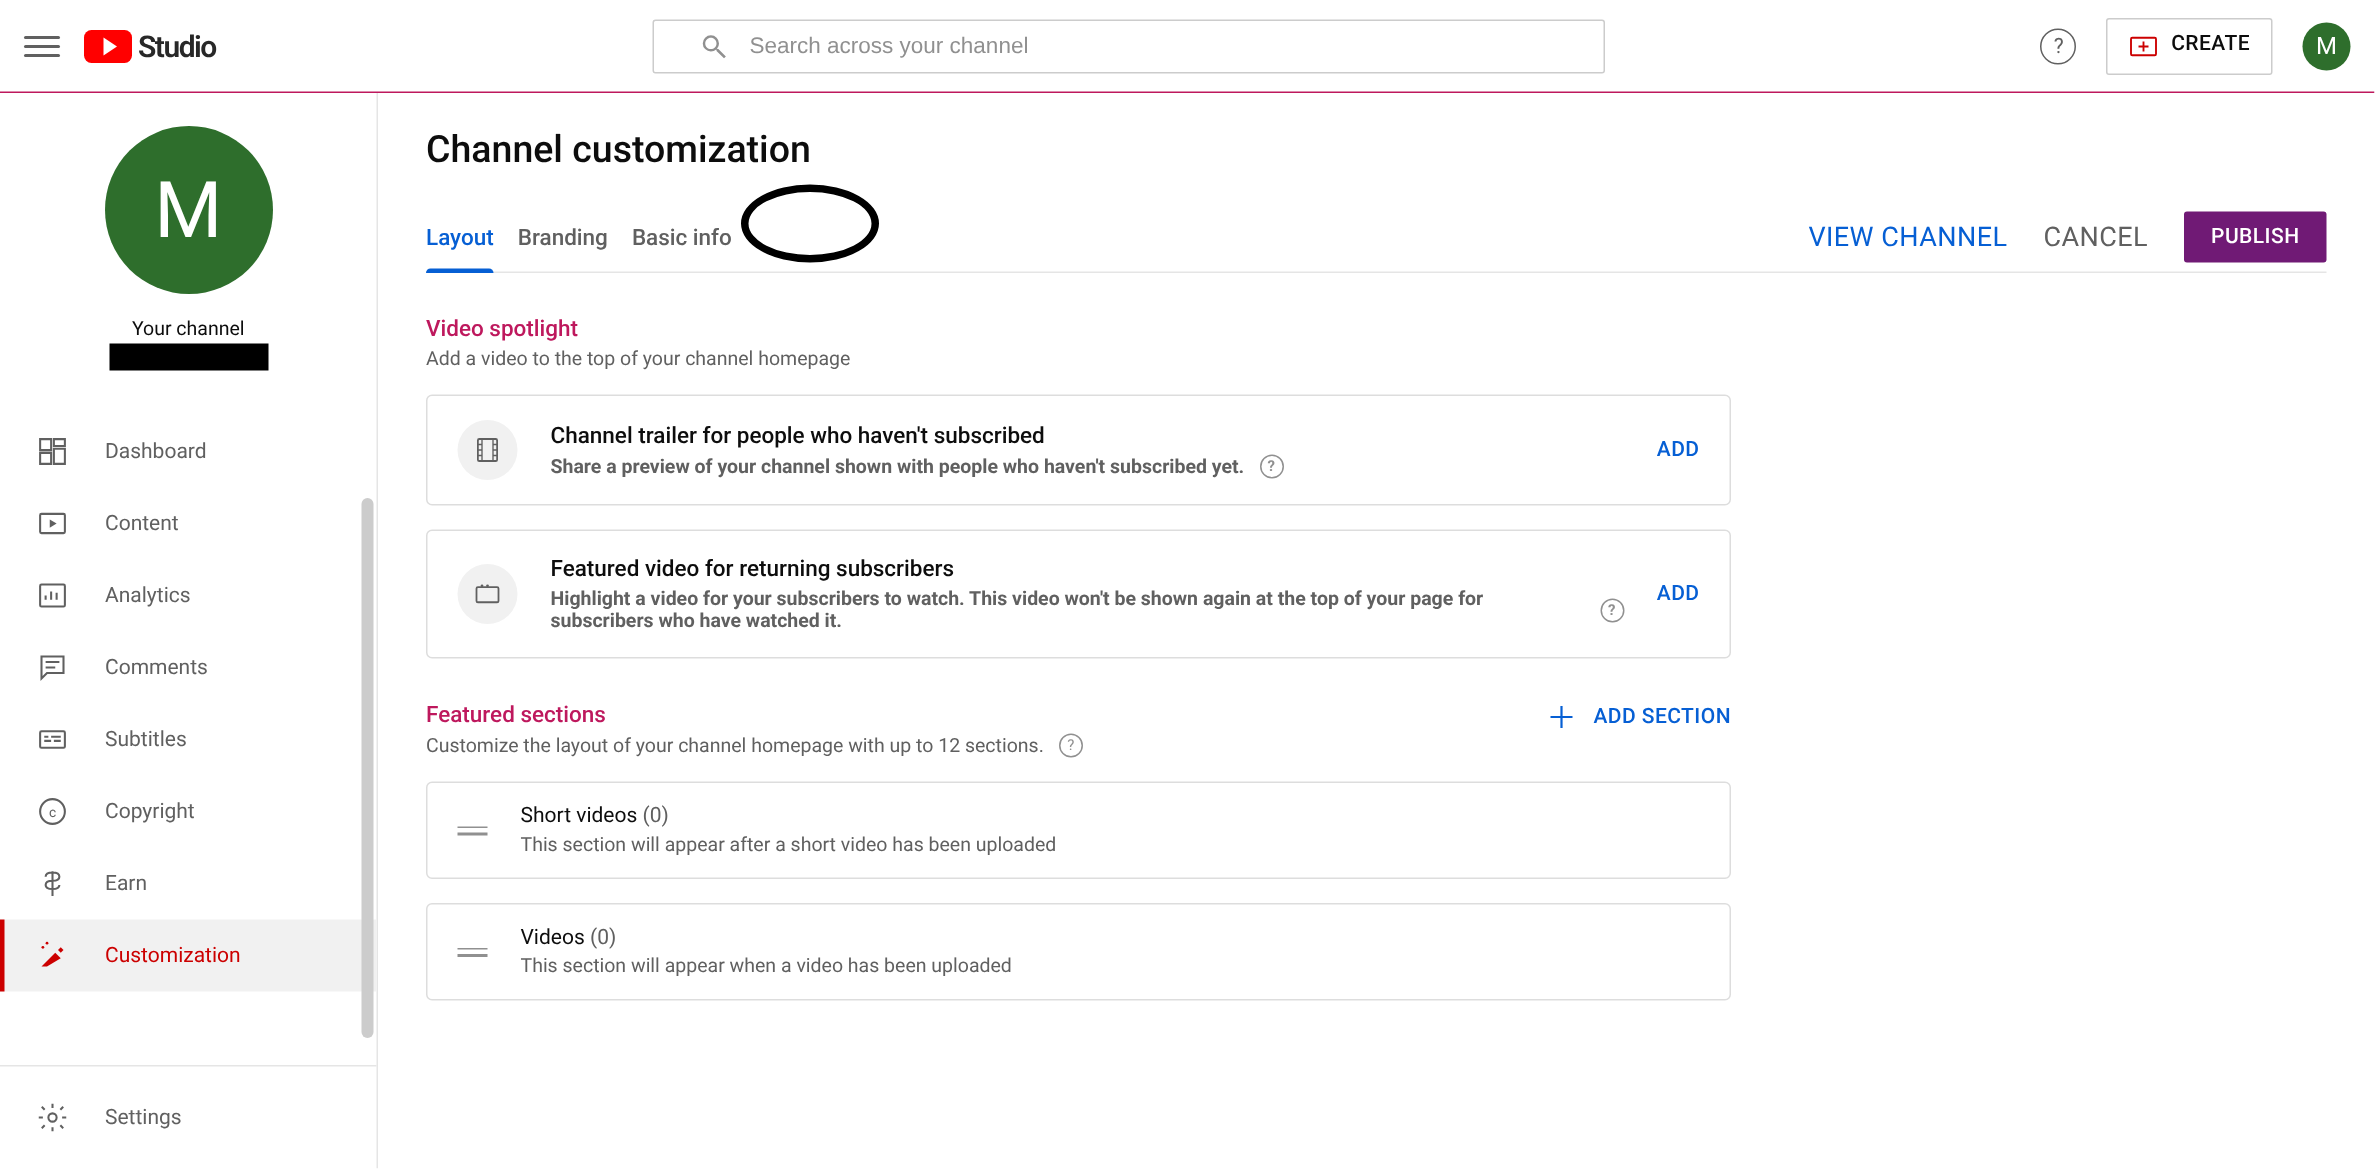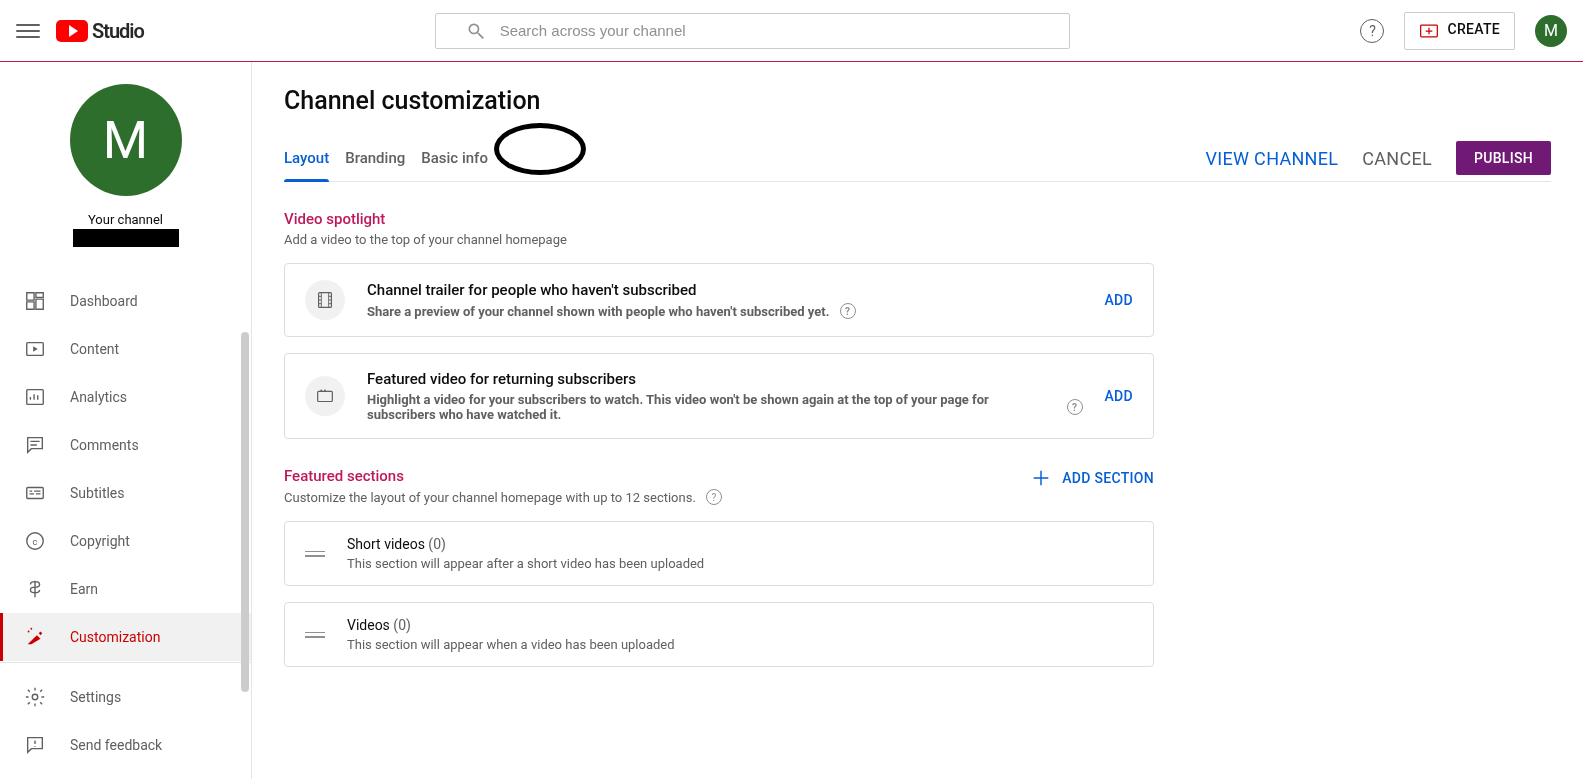--- a/index.html
+++ b/index.html
@@ -192,29 +192,20 @@
     <div class="sidebar-bottom">
       <div class="nav-item">
         <span class="nav-icon">
             <svg viewBox="0 0 24 24">
               <circle cx="12" cy="12" r="3" fill="none" stroke="#606060" stroke-width="1.5"></circle>
               <path d="M12 2v3M12 19v3M4.2 4.2l2.1 2.1M17.7 17.7l2.1 2.1M2 12h3M19 12h3M4.2 19.8l2.1-2.1M17.7 6.3l2.1-2.1" stroke="#606060" stroke-width="1.5"></path>
             </svg>
           </span>
         <span>Settings</span>
       </div>
-      <div class="nav-item">
-        <span class="nav-icon">
-            <svg viewBox="0 0 24 24">
-              <path d="M4 4h16v12H8l-4 4z" fill="none" stroke="#606060" stroke-width="1.5"></path>
-              <path d="M12 7v4M12 13v1" stroke="#606060" stroke-width="1.5"></path>
-            </svg>
-          </span>
-        <span>Send feedback</span>
-      </div>
     </div>
   </div>
 
   <div class="main">
     <div class="page-title">Channel customization</div>
 
     <div class="tab-row">
       <div class="tabs">
         <div class="tab active">Layout</div>
         <div class="tab">Branding</div>

